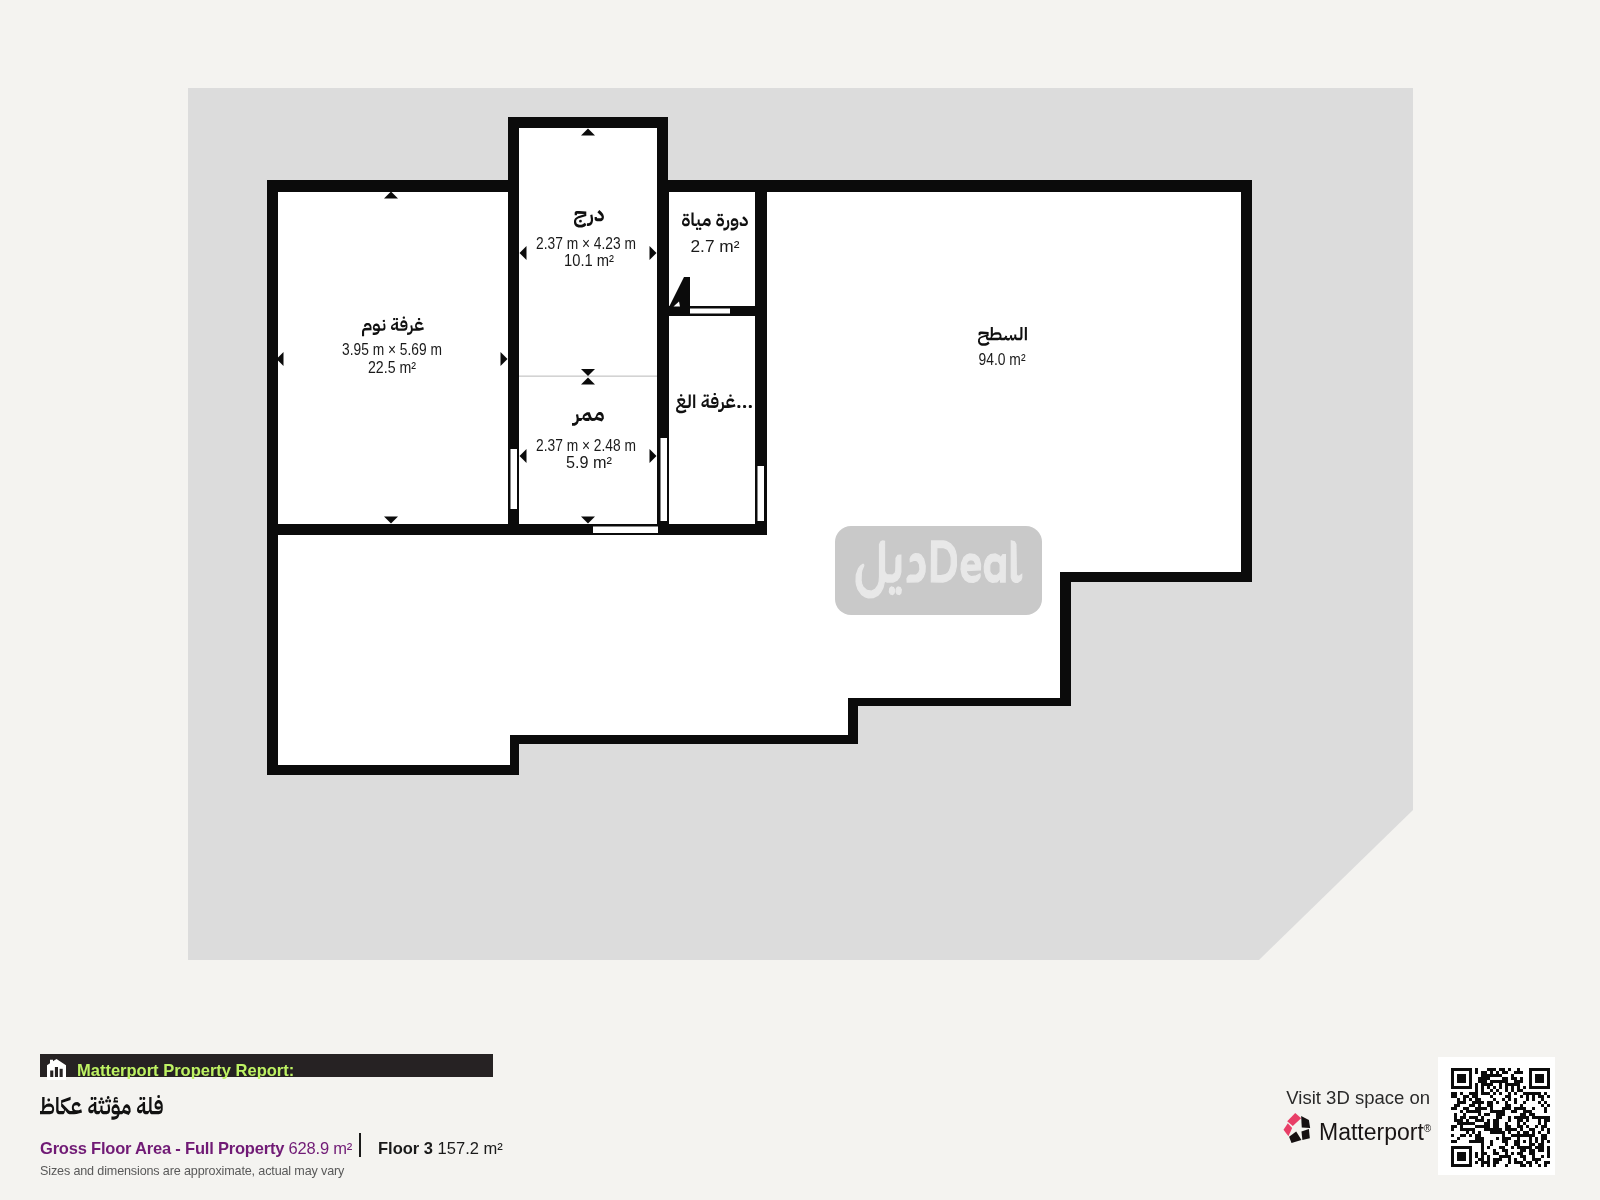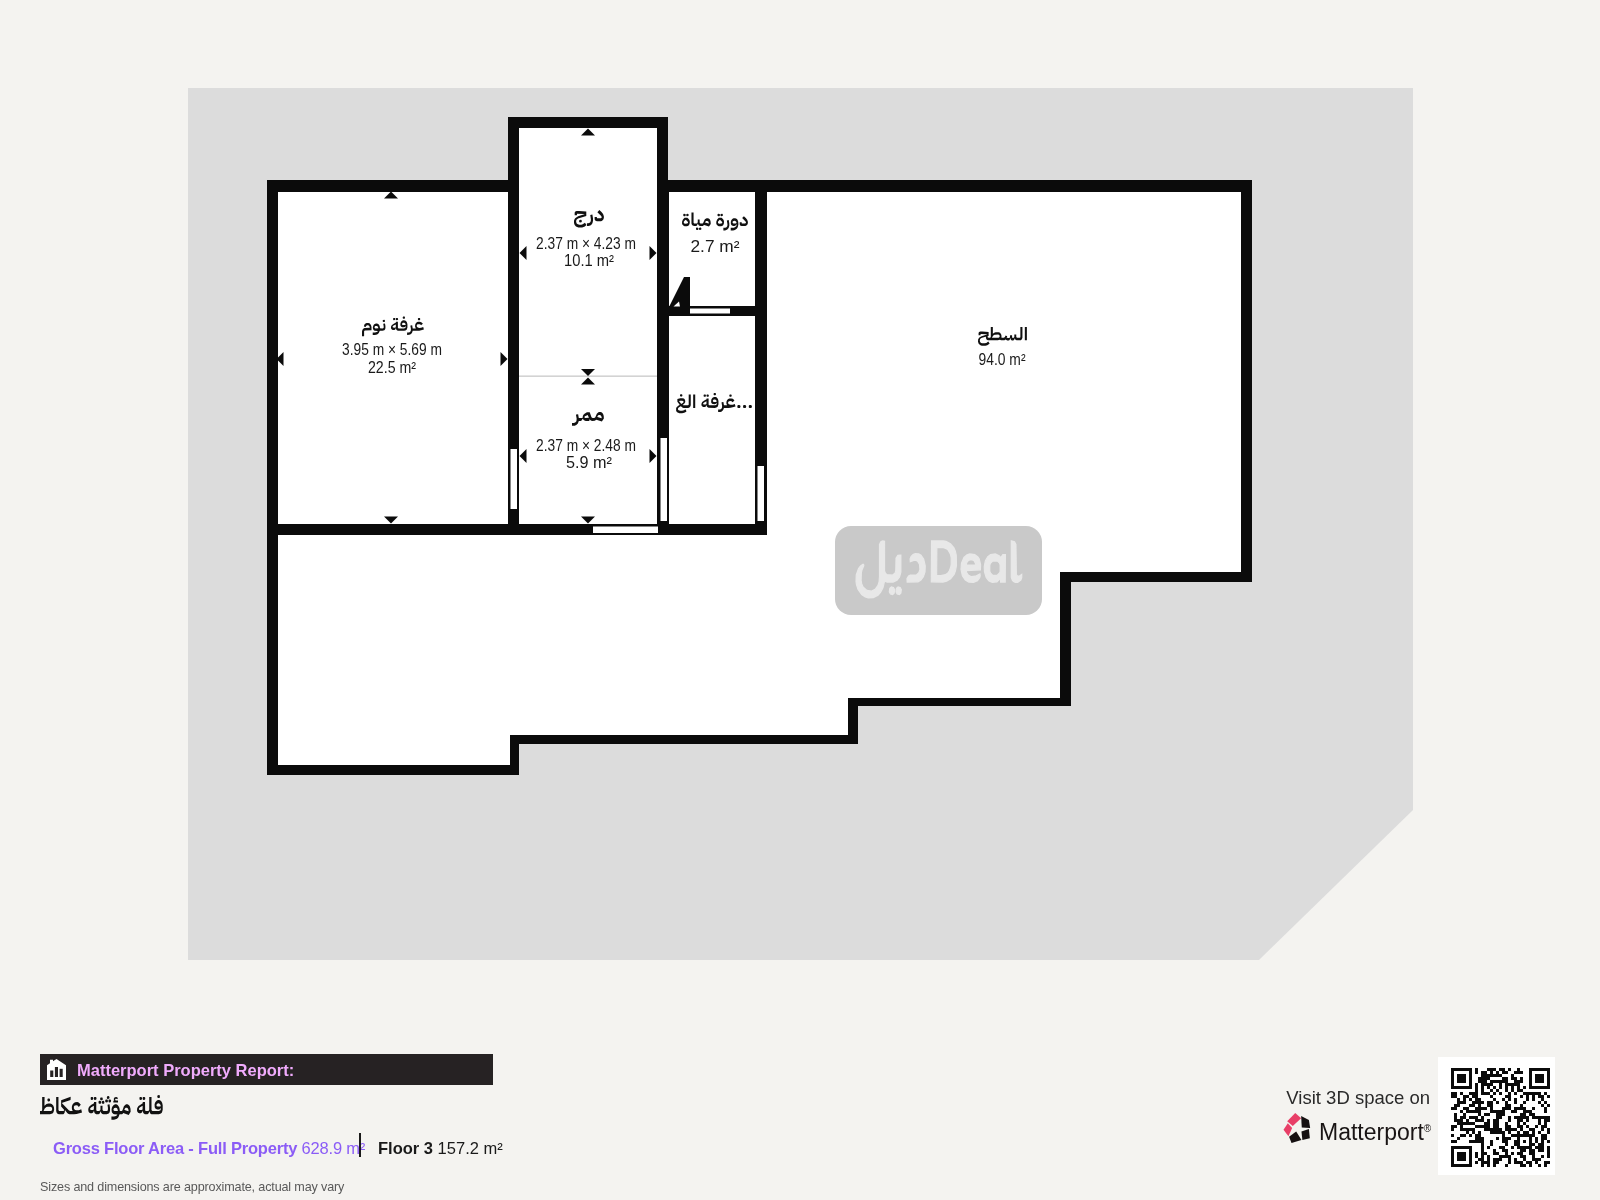--- a/index.html
+++ b/index.html
@@ -65,38 +65,38 @@
 <text x="392" y="354.5" font-size="16.5" fill="#1a1a1a" text-anchor="middle" textLength="100" lengthAdjust="spacingAndGlyphs">3.95 m × 5.69 m</text>
 <text x="392" y="372.5" font-size="16.5" fill="#1a1a1a" text-anchor="middle" textLength="48" lengthAdjust="spacingAndGlyphs">22.5 m²</text>
 <text x="586" y="248.5" font-size="16.5" fill="#1a1a1a" text-anchor="middle" textLength="100" lengthAdjust="spacingAndGlyphs">2.37 m × 4.23 m</text>
 <text x="589" y="266" font-size="16.5" fill="#1a1a1a" text-anchor="middle" textLength="50" lengthAdjust="spacingAndGlyphs">10.1 m²</text>
 <text x="715" y="251.5" font-size="16.5" fill="#1a1a1a" text-anchor="middle" textLength="49" lengthAdjust="spacingAndGlyphs">2.7 m²</text>
 <text x="586" y="450.5" font-size="16.5" fill="#1a1a1a" text-anchor="middle" textLength="100" lengthAdjust="spacingAndGlyphs">2.37 m × 2.48 m</text>
 <text x="589" y="467.5" font-size="16.5" fill="#1a1a1a" text-anchor="middle" textLength="46" lengthAdjust="spacingAndGlyphs">5.9 m²</text>
 <text x="1002" y="364.5" font-size="16.5" fill="#1a1a1a" text-anchor="middle" textLength="47" lengthAdjust="spacingAndGlyphs">94.0 m²</text>
 </svg>
 
-<div class="abs" style="left:40px;top:1054px;width:453px;height:31px;background:#262223;color:#f0abfc;">
+<div class="abs" style="left:40px;top:1054px;width:453px;height:23px;background:#262223;color:#bef264;">
 <svg class="abs" style="left:7px;top:5px" width="19" height="21" viewBox="0 0 19 21">
 <path d="M9.5 0 L19 6.3 L19 21 L0 21 L0 6.3 L3 4.3 L3 0.8 L6 0.8 L6 2.3 Z" fill="#fff"></path>
 <rect x="3.2" y="11.5" width="3.1" height="6.5" fill="#262223"></rect>
 <rect x="7.9" y="8" width="3.1" height="10" fill="#262223"></rect>
 <rect x="12.6" y="9.8" width="3.1" height="8.2" fill="#262223"></rect>
 </svg>
 <div style="position:absolute;left:37px;top:7px;font-size:16.5px;font-weight:bold;">Matterport Property Report:</div>
 </div>
 <svg class="abs" style="left:40px;top:1095px" width="140" height="28" viewBox="0 0 140 28">
 <g transform="scale(0.1273,0.1488)">
       <path d="M561 167 581 167 600 162 607 158 616 149 625 130 643 129 648 127 654 121 697 134 712 112 711 93 706 77 701 70 694 65 687 63 677 63 671 65 659 76 648 102 643 107 627 108 625 92 621 80 610 67 600 63 590 63 579 67 569 77 564 88 562 99 564 114 567 120 577 128 584 130 608 131 603 137 591 143 580 145 561 145ZM663 97 670 88 674 86 682 86 687 88 693 94 696 108 694 109 664 100ZM577 97 579 92 584 87 596 85 603 88 608 93 612 107 586 108 579 104ZM379 98 380 108 383 115 388 120 396 123 408 123 415 120 419 116 424 104 426 115 430 122 441 129 457 130 465 127 471 121 476 109 481 121 490 128 498 130 523 130 540 124 546 117 550 106 550 85 546 63 530 66 534 88 533 103 530 106 523 108 499 108 494 105 491 99 491 73 475 73 475 97 473 103 465 108 449 108 443 104 442 100 442 47 424 47 424 55 401 67 386 79 381 88ZM423 72 423 97 415 101 398 100 394 94 395 89 403 82ZM489 40 485 45 486 55 491 59 502 58 506 53 505 43 500 39ZM462 41 460 45 460 53 462 57 466 59 475 59 480 55 481 46 477 40 466 39ZM541 31 538 35 539 47 544 50 555 49 559 41 557 33 552 30ZM513 34 512 43 516 49 527 50 533 45 533 35 531 32 527 30 518 30ZM62 24 58 30 59 39 64 43 75 42 79 37 78 27 73 23ZM476 17 472 24 474 33 478 36 487 36 491 34 493 31 492 19 487 16ZM763 91 762 102 764 111 771 120 779 123 791 123 798 120 802 116 807 104 809 115 813 122 824 129 841 130 849 127 855 120 859 109 865 122 871 127 877 129 933 130 950 125 958 117 964 99 964 69 960 54 955 45 949 39 937 34 927 34 918 37 907 47 903 54 900 64 901 83 908 93 921 98 936 97 942 94 948 85 948 100 943 105 933 108 884 108 880 106 876 100 876 13 858 13 858 99 852 107 832 108 826 104 825 47 807 47 807 55 774 74 767 82ZM806 72 806 97 798 101 781 100 777 94 778 89 786 82ZM915 65 923 57 934 56 939 58 946 65 949 75 941 78 923 78 916 74ZM810 14 806 19 807 29 812 33 823 32 827 27 826 17 821 13ZM783 15 781 18 782 30 787 33 798 32 802 25 800 16 796 13 787 13ZM587 15 580 24 580 32 583 37 576 38 576 50 613 50 613 37 597 37 592 35 590 32 594 26 599 26 606 29 613 20 601 13ZM427 14 423 19 424 29 429 33 440 32 444 27 443 17 438 13ZM400 15 398 18 399 30 404 33 415 32 419 25 417 16 413 13 404 13ZM17 13 17 102 13 108 0 108 0 130 78 130 98 124 106 116 111 99 110 84 104 70 92 60 80 57 66 57 51 61 35 72 36 13ZM28 107 37 91 50 81 60 79 82 79 90 82 95 88 95 100 92 104 86 107ZM324 96 305 102 286 103 275 100 266 90 266 78 273 71 289 69 295 71 305 80 320 66 318 62 304 50 293 47 276 48 266 53 257 62 252 72 250 81 251 95 257 107 256 108 239 108 228 104 173 55 175 52 240 33 241 11 166 35 166 77 189 99 189 104 184 108 150 107 145 101 145 13 127 13 127 108 131 119 140 127 151 130 183 129 188 126 194 118 196 101 214 121 221 126 232 130 267 130 288 128 330 117ZM529 8 525 13 526 23 531 27 542 26 546 20 545 11 540 7ZM925 1 921 8 923 17 927 20 936 20 940 18 942 15 941 3 936 0Z" fill="#111" fill-rule="evenodd"></path>
     </g>
 </svg>
-<div class="abs" style="left:40px;top:1139px;font-size:16.5px;letter-spacing:-0.2px;color:#8b5cf6;white-space:nowrap;margin-left:13px;"><b>Gross Floor Area - Full Property</b> 628.9 m²</div>
+<div class="abs" style="left:40px;top:1139px;font-size:16.5px;letter-spacing:-0.2px;color:#701a75;white-space:nowrap;"><b>Gross Floor Area - Full Property</b> 628.9 m²</div>
 <div class="abs" style="left:359px;top:1132.5px;width:2.4px;height:24px;background:#1a1a1a;"></div>
 <div class="abs" style="left:378px;top:1139px;font-size:16.5px;color:#1a1a1a;white-space:nowrap;"><b>Floor 3</b> 157.2 m²</div>
-<div class="abs" style="left:40px;top:1164px;font-size:12.6px;letter-spacing:-0.15px;color:#595959;margin-top:16px;">Sizes and dimensions are approximate, actual may vary</div>
+<div class="abs" style="left:40px;top:1164px;font-size:12.6px;letter-spacing:-0.15px;color:#595959;">Sizes and dimensions are approximate, actual may vary</div>
 
 <div class="abs" style="left:1270px;top:1087px;width:160px;text-align:right;font-size:18.5px;color:#2a2a2a;white-space:nowrap;">Visit 3D space on</div>
 <svg class="abs" style="left:1281px;top:1112px" width="31" height="31" viewBox="0 0 100 100">
 <polygon points="20,30 46,3 65,20 38,45" fill="#e83e67"></polygon>
 <polygon points="22,36 36,52 24,78 8,57" fill="#e83e67"></polygon>
 <polygon points="65,13 90,26 94,52 67,50" fill="#151011"></polygon>
 <polygon points="66,63 90,55 93,85 69,90" fill="#151011"></polygon>
 <polygon points="26,80 49,63 66,90 34,100" fill="#151011"></polygon>
 </svg>
 <div class="abs" style="left:1319px;top:1119px;font-size:23px;font-family:Liberation Sans, sans-serif;color:#191414;white-space:nowrap;">Matterport<span style="font-size:10px;vertical-align:8px;">®</span></div>

